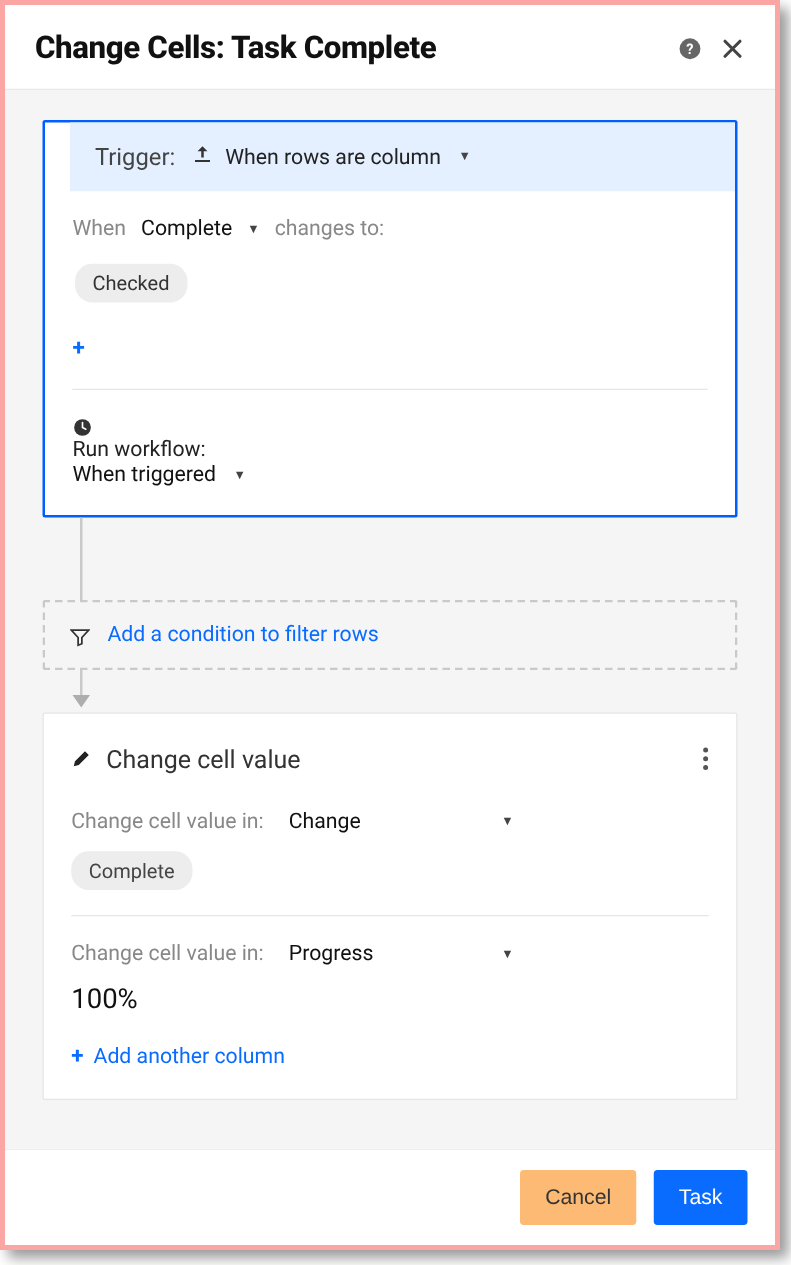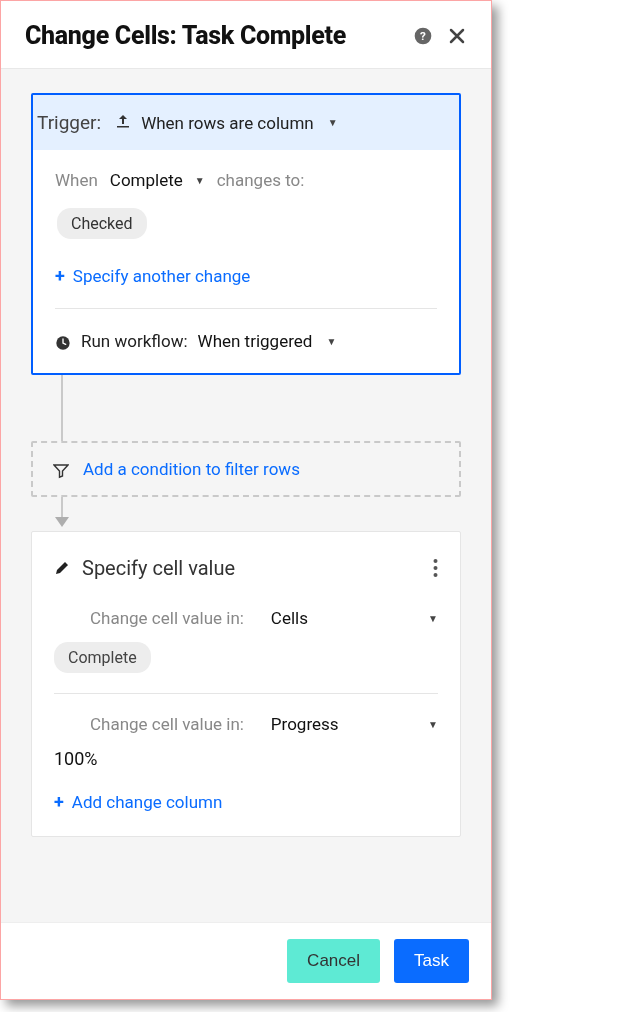--- a/index.html
+++ b/index.html
@@ -4,24 +4,24 @@
   <style>
     * { box-sizing: border-box; margin: 0; padding: 0; }
     body {
       font-family: -apple-system, BlinkMacSystemFont, "Segoe UI", Roboto, Helvetica, Arial, sans-serif;
       background: #fff;
       width: 633px;
       height: 1012px;
       position: relative;
     }
     .modal {
-      width: 492px;
+      width: 624px;
       height: 1000px;
       background: #fff;
-      border: 1px solid #fca5a5;
+      border: 4px solid #fca5a5;
       box-shadow: 6px 6px 10px rgba(0,0,0,0.4);
       display: flex;
       flex-direction: column;
       position: relative;
     }
     .modal-header {
       display: flex;
       align-items: center;
       padding: 20px 24px 18px 24px;
       border-bottom: 1px solid #e8e8e8;
@@ -55,24 +55,25 @@
       position: relative;
     }
     .trigger-card {
       background: #fff;
       border: 2px solid #005eff;
       border-radius: 2px;
       margin-bottom: 0;
     }
     .trigger-header {
       background: #e4f0ff;
-      padding: 16px 4px;
+      padding: 16px 20px;
       display: flex;
       align-items: center;
       gap: 14px;
+      margin-left: 20px;
     }
     .trigger-label {
       font-size: 19px;
       color: #444;
     }
     .trigger-select {
       display: flex;
       align-items: center;
       gap: 10px;
       color: #222;
@@ -125,24 +126,25 @@
       font-weight: 700;
       font-size: 18px;
     }
     .divider {
       height: 1px;
       background: #e5e5e5;
       margin: 22px 0;
     }
     .run-row {
       display: flex;
-      align-items: flex-end;
-      gap: 10px;
+      align-items: flex-start;
+      gap: 0;
       font-size: 17px;
       color: #222;
+      flex-direction: column;
     }
     .clock-icon { display: inline-flex; }
     .run-select {
       color: #111;
       display: flex;
       align-items: center;
       gap: 10px;
       cursor: pointer;
       margin-left: 0;
     }
@@ -208,23 +210,22 @@
       font-size: 20px;
       color: #333;
       flex: 1;
     }
     .pencil-icon, .kebab-icon { color: #333; display: inline-flex; cursor: pointer; }
     .kebab-icon { font-size: 22px; }
     .field-row {
       display: flex;
       align-items: center;
       margin-top: 28px;
-      gap: 23px;
-      font-size: 17px;
-      margin-left: 36px;
+      gap: 4px;
+      font-size: 17px;
     }
     .field-label { color: #888; width: 170px; }
     .field-select {
       color: #111;
       display: flex;
       align-items: center;
       gap: 8px;
       cursor: pointer;
       justify-content: space-between;
       width: 180px;
@@ -232,42 +233,42 @@
     .chip-sm {
       display: inline-block;
       background: #ededed;
       color: #444;
       border-radius: 14px;
       padding: 6px 14px;
       font-size: 16px;
       margin-top: 14px;
     }
     .value-text {
-      font-size: 18px;
+      font-size: 22px;
       color: #111;
       margin-top: 14px;
     }
     .action-card .divider { margin: 20px 0; }
 
     .modal-footer {
       background: #fff;
       border-top: 1px solid #eee;
       padding: 16px 22px;
       display: flex;
       justify-content: flex-end;
       gap: 14px;
     }
     .btn {
       padding: 12px 20px;
       font-size: 17px;
       border-radius: 3px;
       border: none;
       cursor: pointer;
     }
-    .btn-cancel { background: #5eead4; color: #333; }
+    .btn-cancel { background: #fdba74; color: #333; }
     .btn-save { background: #0a6cff; color: #fff; }
   </style>
 </head>
 <body>
 
 <div class="modal">
   <div class="modal-header">
     <div class="modal-title">Change Cells: Task Complete</div>
     <div class="header-actions">
       <span class="help-icon">
@@ -304,21 +305,20 @@
           <span>When</span>
           <span class="when-column">
             <span>Complete</span>
             <span class="caret">▼</span>
           </span>
           <span>changes to:</span>
         </div>
         <span class="chip">Checked</span>
         <div class="link-row">
           <span class="plus-icon">+</span>
-          <span>Specify another change</span>
         </div>
         <div class="divider"></div>
         <div class="run-row">
           <span class="clock-icon">
             <svg width="16" height="16" viewBox="0 0 24 24">
                 <circle cx="12" cy="12" r="10" fill="#333"></circle>
                 <path d="M12 6v6l4 2" stroke="#fff" stroke-width="2" fill="none" stroke-linecap="round"></path>
               </svg>
           </span>
           <span>Run workflow:</span>
@@ -348,53 +348,53 @@
       <div class="head"></div>
     </div>
 
     <div class="action-card">
       <div class="action-header">
         <span class="pencil-icon">
           <svg width="16" height="16" viewBox="0 0 16 16">
               <path d="M2 14l1-4 8-8 3 3-8 8-4 1zm9-11l3 3" fill="#222"></path>
             </svg>
         </span>
-        <span class="action-title">Specify cell value</span>
+        <span class="action-title">Change cell value</span>
         <span class="kebab-icon">
           <svg width="5" height="20" viewBox="0 0 5 20">
               <circle cx="2.5" cy="3" r="2" fill="#555"></circle>
               <circle cx="2.5" cy="10" r="2" fill="#555"></circle>
               <circle cx="2.5" cy="17" r="2" fill="#555"></circle>
             </svg>
         </span>
       </div>
 
       <div class="field-row">
         <span class="field-label">Change cell value in:</span>
         <span class="field-select">
-          <span>Cells</span>
+          <span>Change</span>
           <span class="caret">▼</span>
         </span>
       </div>
       <span class="chip-sm">Complete</span>
 
       <div class="divider"></div>
 
       <div class="field-row" style="margin-top:0">
         <span class="field-label">Change cell value in:</span>
         <span class="field-select">
           <span>Progress</span>
           <span class="caret">▼</span>
         </span>
       </div>
       <div class="value-text">100%</div>
 
       <div class="link-row" style="margin-top:22px">
         <span class="plus-icon">+</span>
-        <span>Add change column</span>
+        <span>Add another column</span>
       </div>
     </div>
 
   </div>
 
   <div class="modal-footer">
     <button class="btn btn-cancel">Cancel</button>
     <button class="btn btn-save">Task</button>
   </div>
 </div>

